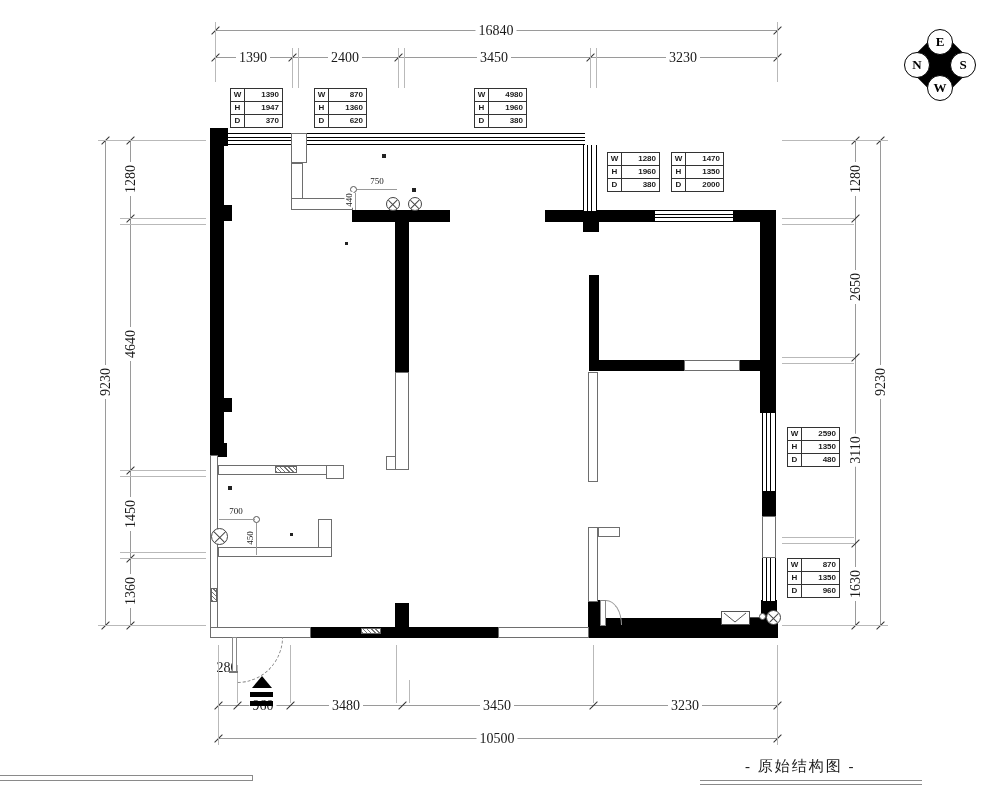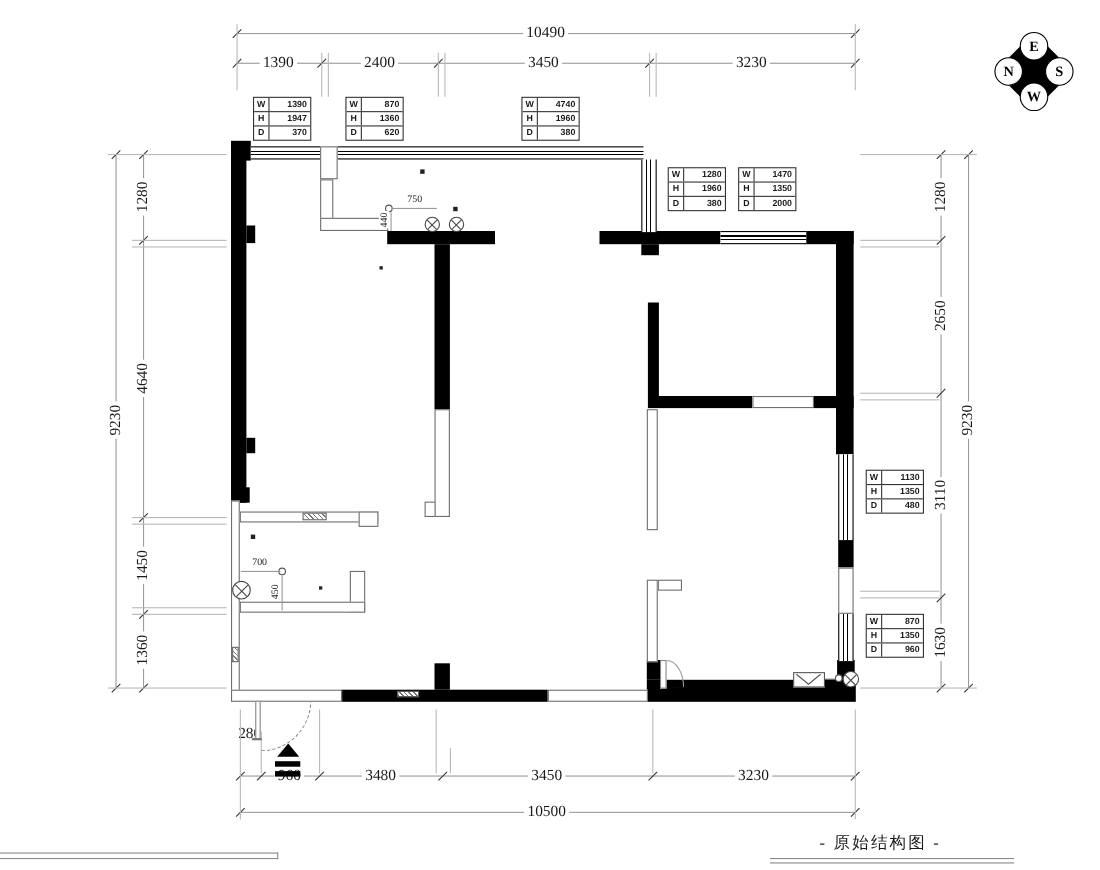--- a/index.html
+++ b/index.html
@@ -61,21 +61,21 @@
 </style>
 </head>
 <body>
 
 <div class="sheet">
 
   <div>
     <div class="ln" style="left:215px;top:30px;width:562px;height:1px"></div>
     <div class="tk" style="left:210px;top:30px"></div>
     <div class="tk" style="left:772px;top:30px"></div>
-    <div class="dlab" style="left:496px;top:31px">10490</div>
+    <div class="dlab" style="left:496px;top:31px">16840</div>
     <div class="ln" style="left:215px;top:57px;width:562px;height:1px"></div>
     <div class="tk" style="left:210px;top:57px"></div>
     <div class="tk" style="left:287px;top:57px"></div>
     <div class="tk" style="left:393px;top:57px"></div>
     <div class="tk" style="left:585px;top:57px"></div>
     <div class="tk" style="left:772px;top:57px"></div>
     <div class="dlab" style="left:253px;top:58px">1390</div>
     <div class="dlab" style="left:345px;top:58px">2400</div>
     <div class="dlab" style="left:494px;top:58px">3450</div>
     <div class="dlab" style="left:683px;top:58px">3230</div>
@@ -189,21 +189,21 @@
         <span class="wv">1360</span>
       </div>
     <div class="wrow">
         <span class="wk">D</span>
         <span class="wv">620</span>
       </div>
   </div>
   <div class="wtable" style="left:474px;top:88px">
     <div class="wrow">
         <span class="wk">W</span>
-        <span class="wv">4740</span>
+        <span class="wv">4980</span>
       </div>
     <div class="wrow">
         <span class="wk">H</span>
         <span class="wv">1960</span>
       </div>
     <div class="wrow">
         <span class="wk">D</span>
         <span class="wv">380</span>
       </div>
   </div>
@@ -231,21 +231,21 @@
         <span class="wv">1350</span>
       </div>
     <div class="wrow">
         <span class="wk">D</span>
         <span class="wv">2000</span>
       </div>
   </div>
   <div class="wtable" style="left:787px;top:427px">
     <div class="wrow">
         <span class="wk">W</span>
-        <span class="wv">1130</span>
+        <span class="wv">2590</span>
       </div>
     <div class="wrow">
         <span class="wk">H</span>
         <span class="wv">1350</span>
       </div>
     <div class="wrow">
         <span class="wk">D</span>
         <span class="wv">480</span>
       </div>
   </div>

